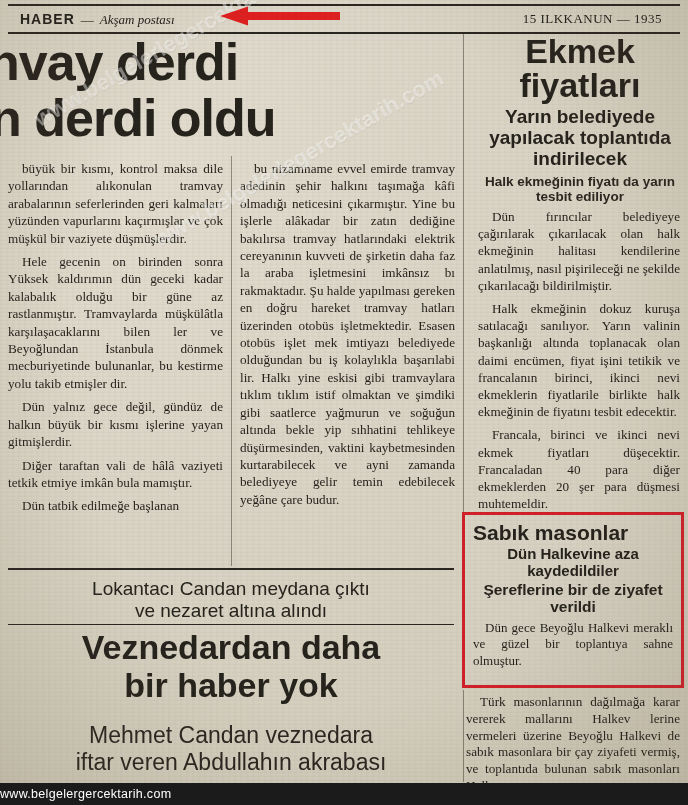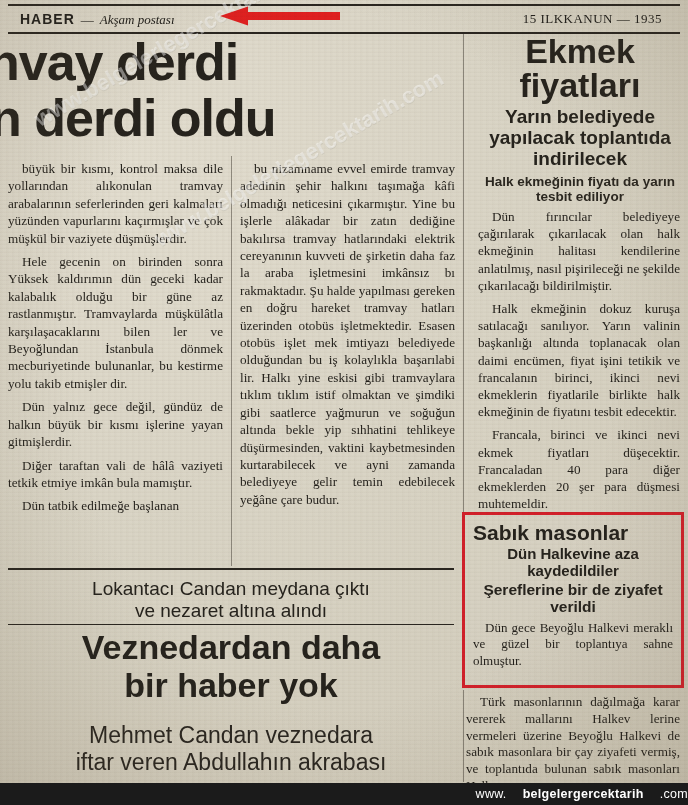--- a/index.html
+++ b/index.html
@@ -156,24 +156,24 @@
   }
   .meh{
     position:absolute;left:8px;top:722px;width:446px;text-align:center;z-index:6;
     font-family:"Liberation Sans",sans-serif;font-size:23px;line-height:27px;color:#2a2620;
   }
 
   
   .footer{
     position:absolute;left:0;bottom:0;width:688px;height:22px;z-index:50;
     background:#1b1b1b;color:#ffffff;
-    display:flex;align-items:center;justify-content:flex-end;
-    font-family:"Liberation Sans",sans-serif;font-size:12.5px;letter-spacing:.3px;gap:16px;
-  }
-  .footer .b{font-weight:bold;}
+    display:flex;align-items:center;justify-content:flex-start;
+    font-family:"Liberation Sans",sans-serif;font-size:12.5px;letter-spacing:.3px;
+  }
+  .footer .b{font-weight:normal;}
 </style>
 </head>
 <body>
 
 <div class="page">
 
   <div class="masthead">
     <div class="mh-left">
       <span class="mh-haber">HABER</span>
       <span class="mh-dash">—</span>

